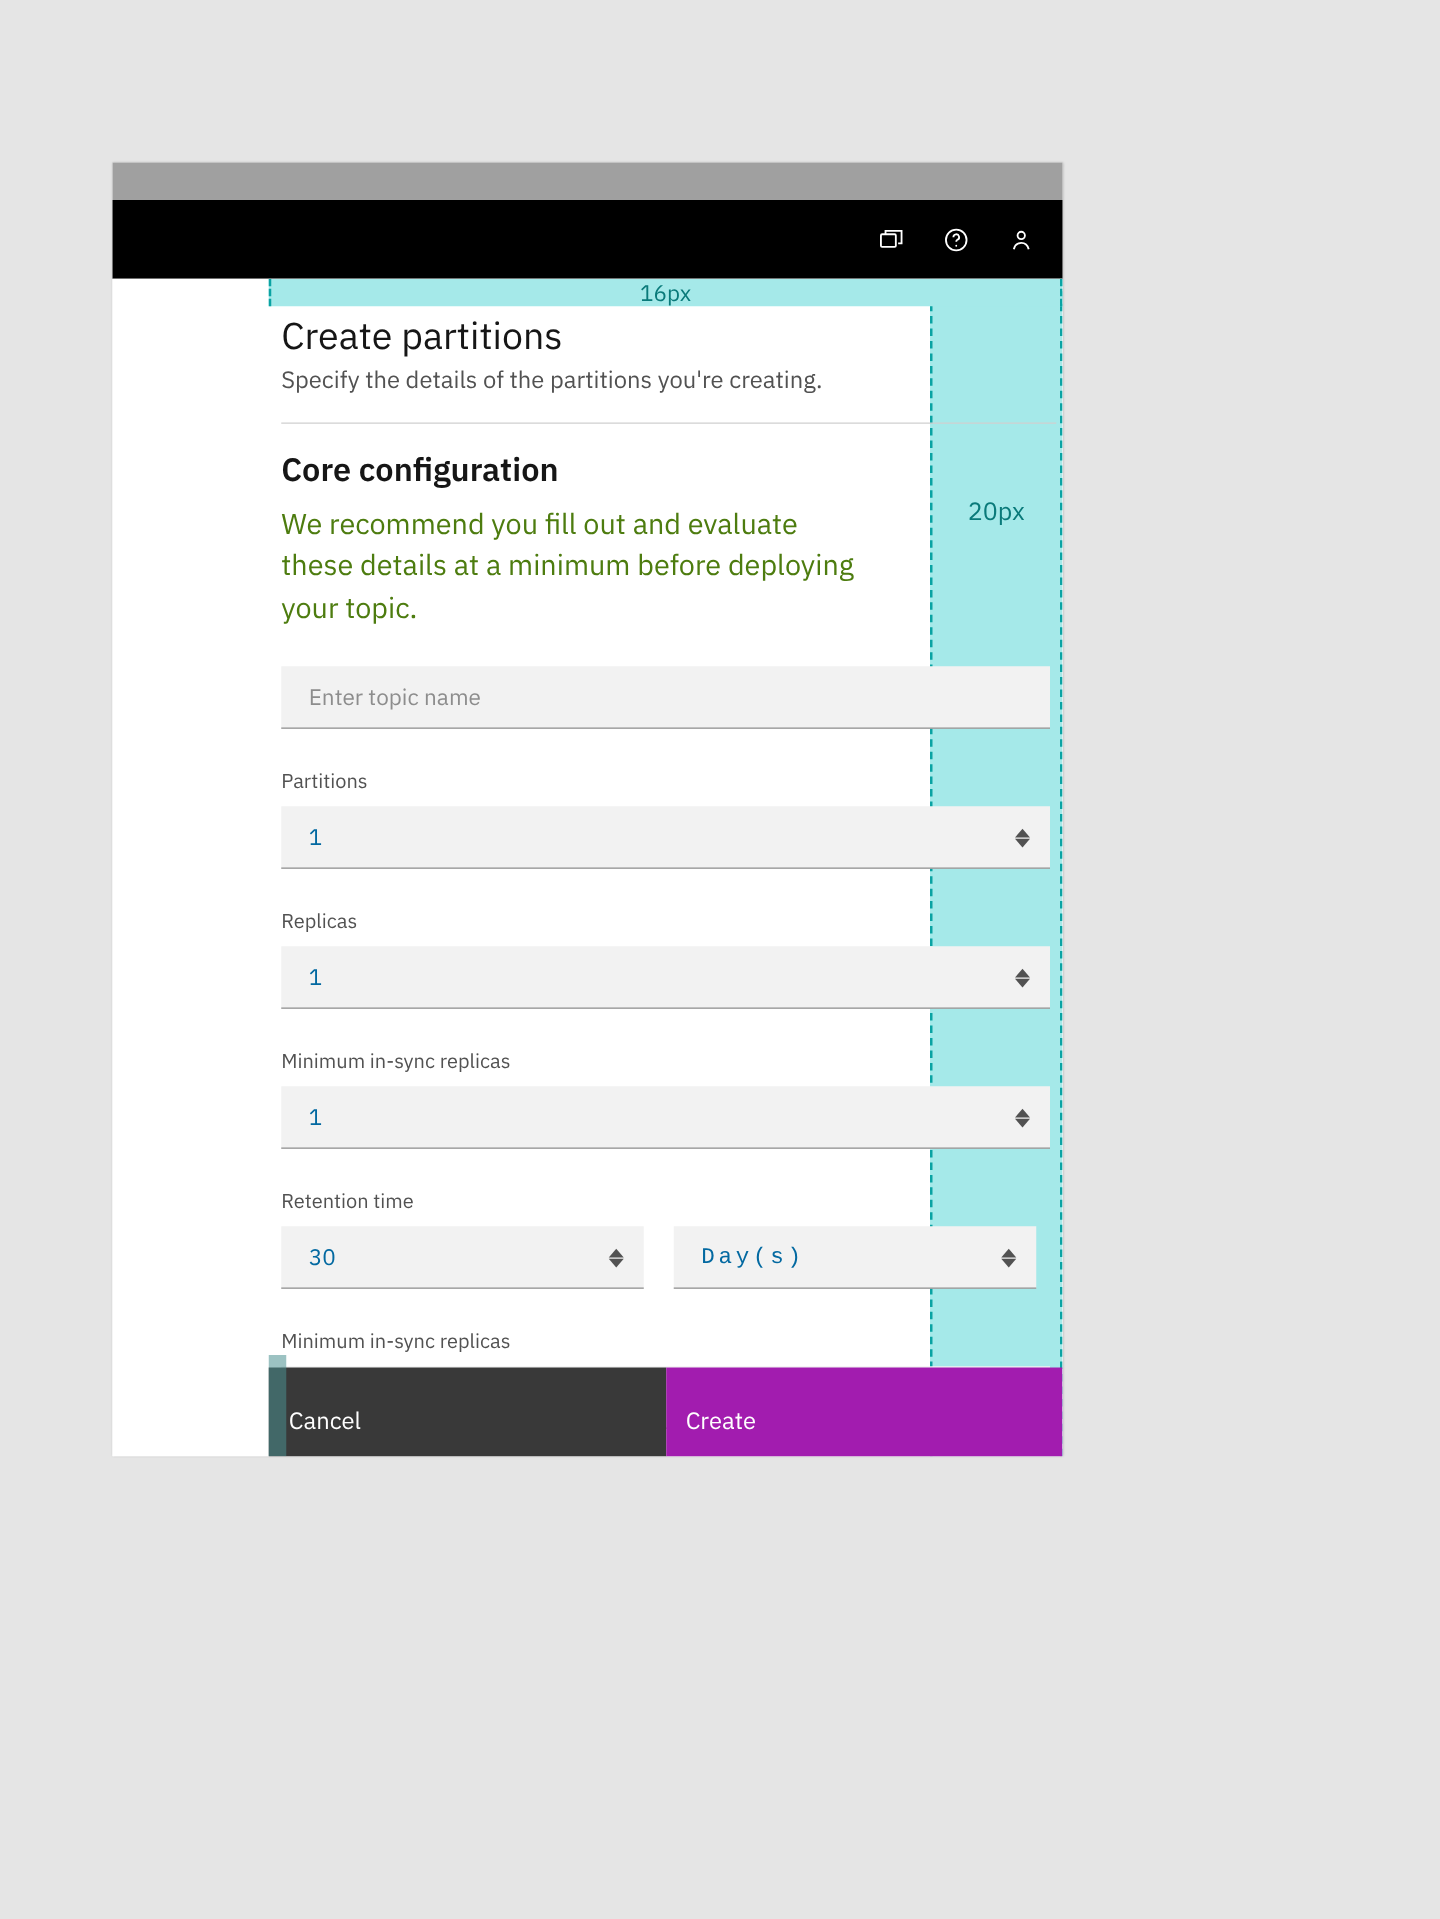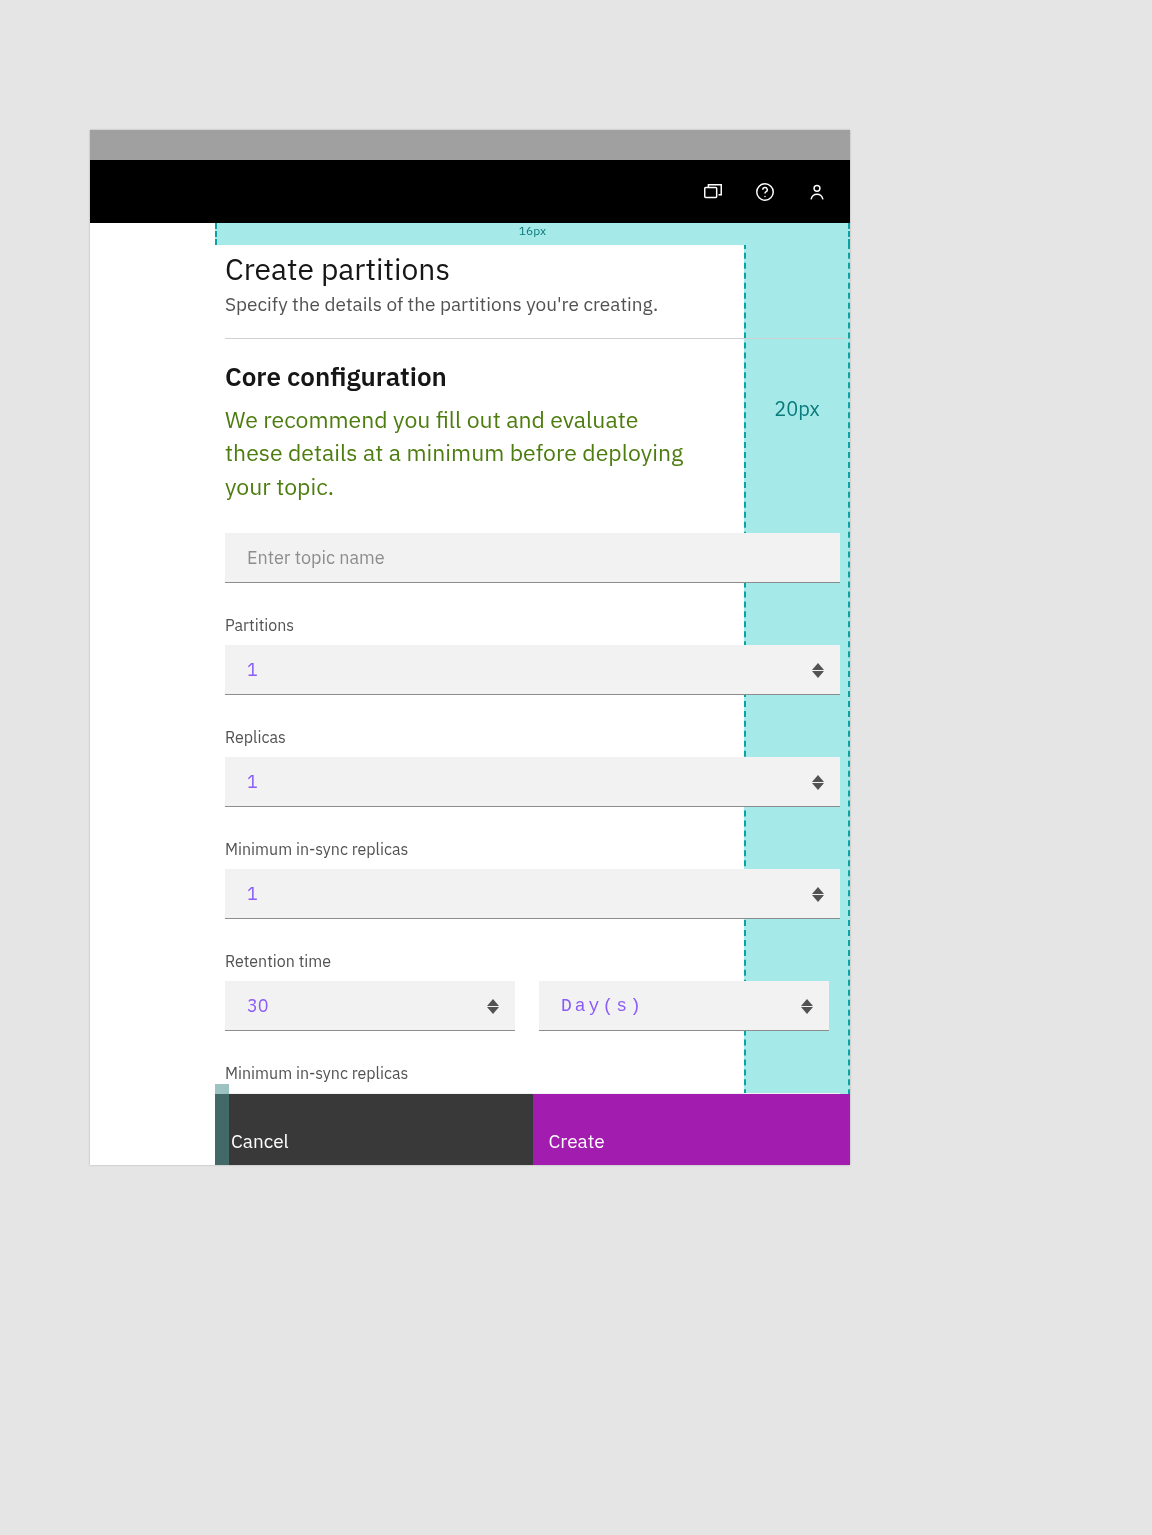--- a/index.html
+++ b/index.html
@@ -80,21 +80,21 @@
     left: 0; right: 0; top: 0;
     height: 22px;
     background: #a5e9e9;
     border-left: 2px dashed #0aa3a3;
     border-right: 2px dashed #0aa3a3;
   }
   .spec-top-label {
     position: absolute;
     left: 50%; transform: translateX(-50%);
     top: 0px;
-    font-size: 12px;
+    font-size: 18px;
     color: #0a7a7a;
   }
   .spec-right {
     position: absolute;
     top: 0; bottom: 0; right: 0;
     width: 106px;
     background: #a5e9e9;
     border-left: 2px dashed #0aa3a3;
     border-right: 2px dashed #0aa3a3;
   }
@@ -159,21 +159,21 @@
   }
   .ctrl input {
     width: 100%;
     height: 50px;
     border: none;
     border-bottom: 1px solid #8d8d8d;
     background: #f2f2f2;
     padding: 0 40px 0 22px;
     font-size: 18px;
     font-family: inherit;
-    color: #8b5cf6;
+    color: #0369a1;
   }
   .ctrl input::placeholder { color: #8d8d8d; font-size: 18px; }
   .ctrl .spin {
     position: absolute;
     right: 14px;
     top: 50%;
     transform: translateY(-50%);
     height: 22px; width: 14px;
     display: flex; flex-direction: column;
     justify-content: center;
@@ -208,22 +208,22 @@
     position: absolute;
     left: 0; right: 0;
     top: 871px; 
     height: 81px;
     display: flex;
   }
   .action-bar .pad { width: 125px; background: transparent; }
   .btn {
     flex: 1 1 0;
     display: flex;
-    align-items: flex-start;
-    padding: 35px 16px 0 16px;
+    align-items: center;
+    padding: 4px 16px 0 16px;
     font-size: 19px;
     cursor: pointer;
     border: none;
     font-family: inherit;
     text-align: left;
   }
   .btn-cancel { background: #393939; color: #fff; }
   .btn-create { background: #a21caf; color: #fff; }
 
   

